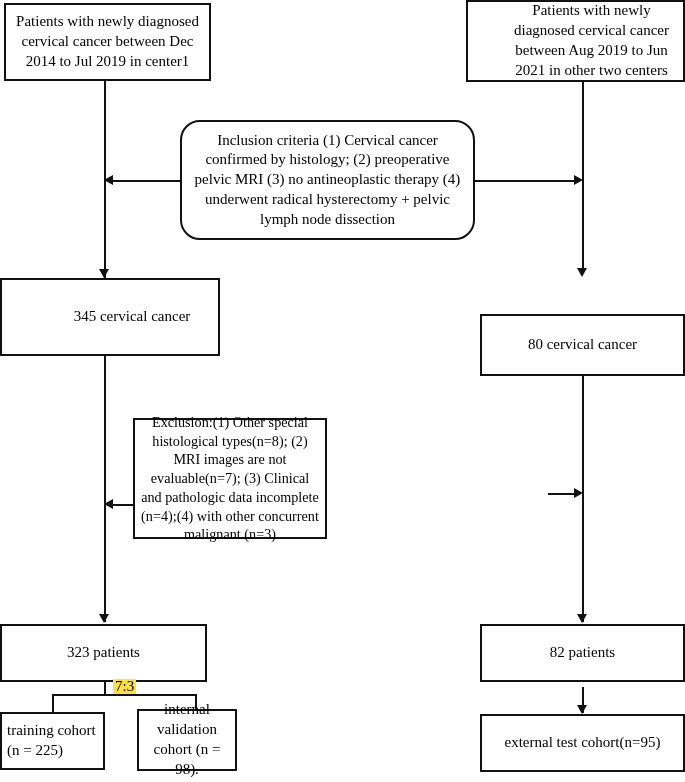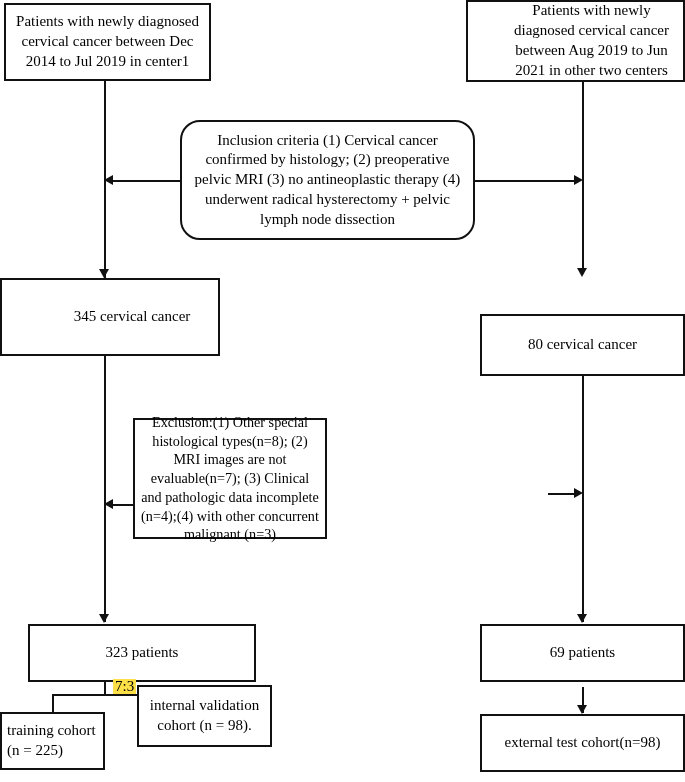--- a/index.html
+++ b/index.html
@@ -141,33 +141,33 @@
 
   <div class="node f15" style="left:480px; top:278px; width:205px; height:62px;margin-top:36px;">
     <span class="txt">80 cervical cancer</span>
   </div>
 
   <div class="node f14" style="left:133px; top:418px; width:194px; height:121px;">
     <span class="txt">Exclusion:(1) Other special histological types(n=8); (2) MRI images are not evaluable(n=7);  (3) Clinical and pathologic data incomplete (n=4);(4) with other concurrent malignant (n=3)</span>
   </div>
 
 
-  <div class="node f15" style="left:0px; top:624px; width:228px; height:58px;margin-left:28px;">
+  <div class="node f15" style="left:0px; top:624px; width:207px; height:58px;">
     <span class="txt">323 patients</span>
   </div>
 
   <div class="node f15" style="left:480px; top:624px; width:205px; height:58px;">
-    <span class="txt">69 patients</span>
+    <span class="txt">82 patients</span>
   </div>
 
   <div class="node f15 align-left" style="left:0px; top:712px; width:105px; height:58px;">
     <span class="txt">training cohort (n = 225)</span>
   </div>
 
-  <div class="node f15" style="left:137px; top:685px; width:135px; height:62px;">
+  <div class="node f15" style="left:137px; top:709px; width:100px; height:62px;">
     <span class="txt">internal validation cohort (n = 98).</span>
   </div>
 
   <div class="node f15" style="left:480px; top:714px; width:205px; height:58px;">
-    <span class="txt">external test cohort(n=98)</span>
+    <span class="txt">external test cohort(n=95)</span>
   </div>
 
 </div>
 
 </body></html>

